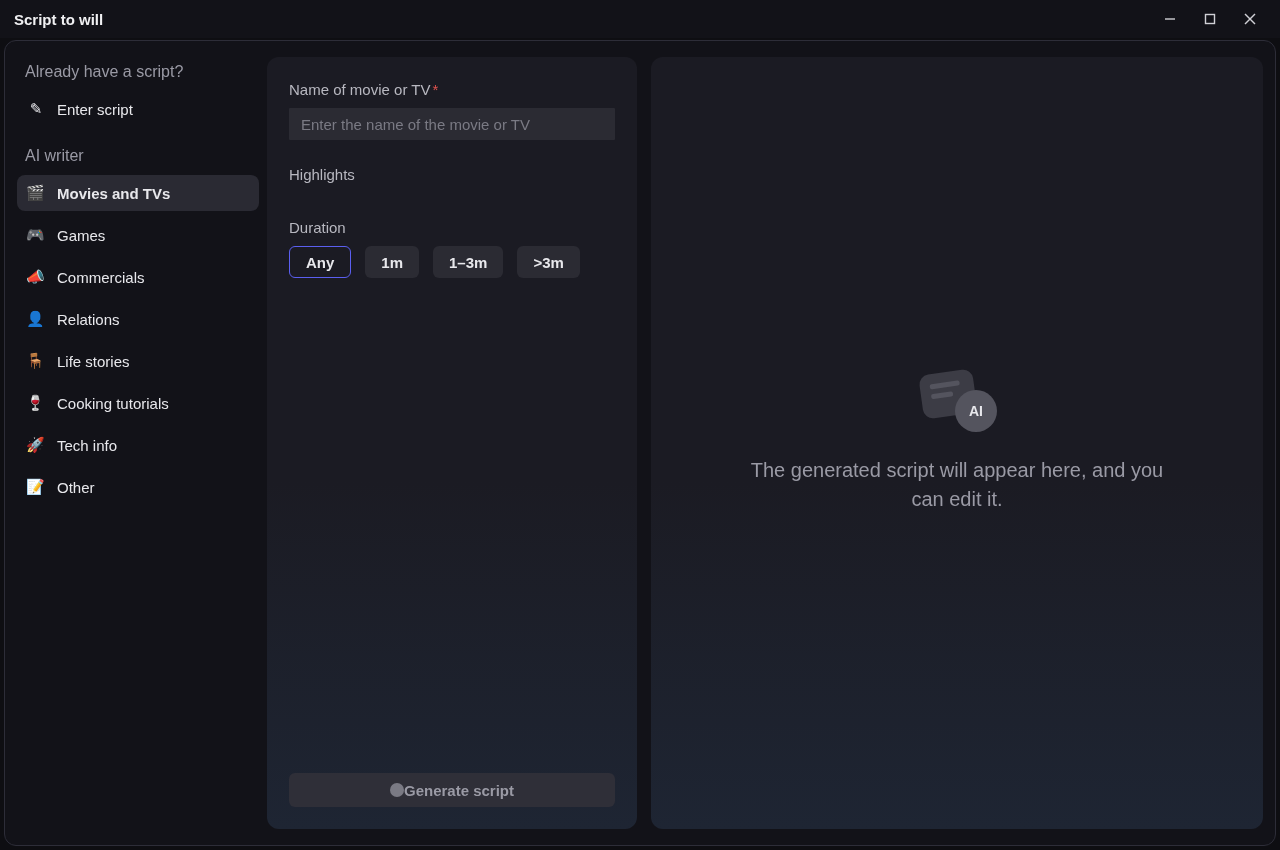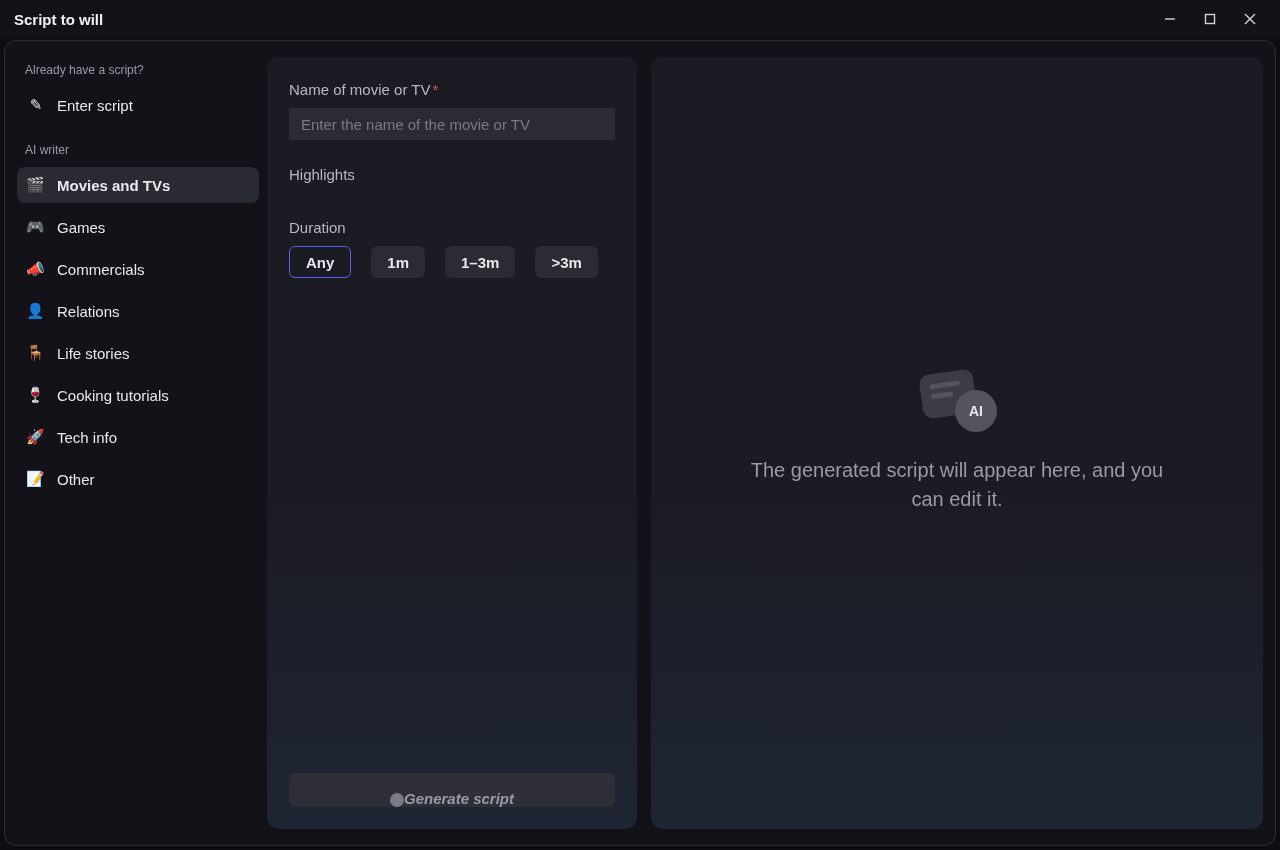--- a/index.html
+++ b/index.html
@@ -32,21 +32,21 @@
     background: #121218;
     display:flex;
     overflow:hidden;
   }
   .sidebar {
     width: 262px;
     padding: 18px 8px 18px 12px;
   }
   .side-heading {
     color: #9a9aa5;
-    font-size: 12px;
+    font-size: 16px;
     padding: 4px 8px 10px 8px;
   }
   .side-item {
     display:flex; align-items:center; gap:12px;
     height:36px; padding: 0 10px;
     border-radius:8px;
     color:#e8e8ec; font-size:15px;
     cursor:pointer;
   }
   .side-item.active { background:#2a2a33; font-weight:600; }
@@ -68,37 +68,36 @@
   .label { font-size:15px; color:#b8b8c0; margin-bottom:10px; }
   .required-star { color:#e0524e; margin-left:2px; }
   .text-input {
     width:100%; height:32px;
     border:none; outline:none;
     background:#2b2b33; border-radius:1px;
     padding:0 12px; color:#e0e0e5; font-size:15px;
   }
   .text-input::placeholder { color:#7a7a84; }
   .field { margin-bottom:26px; }
-  .pill-row { display:flex; gap:20px; }
+  .pill-row { display:flex; gap:14px; }
   .pill {
     height:32px; padding:0 16px;
     border-radius:6px; background:#2b2b33;
     color:#e8e8ec; font-weight:600; font-size:15px;
     display:flex; align-items:center; justify-content:center;
     cursor:pointer;
   }
   .pill.active { background:transparent; border:1.5px solid #5b5ff0; }
   .form-spacer { flex:1; }
   .gen-btn {
     width:100%; height:34px;
     border-radius:6px; background:#2f2f38;
     color:#9a9aa5; font-weight:600; font-size:15px;
-    display:flex; align-items:flex-end; justify-content:center; 
+    display:flex; align-items:center; justify-content:center; 
     cursor:not-allowed;
-    font-style:italic;
   }
   .spinner-dot {
     width:14px; height:14px; border-radius:50%;
     background:#7a7a84;
   }
   .output-card {
     flex:1; display:flex; flex-direction:column;
     align-items:center; justify-content:center;
     padding:0 40px;
   }

